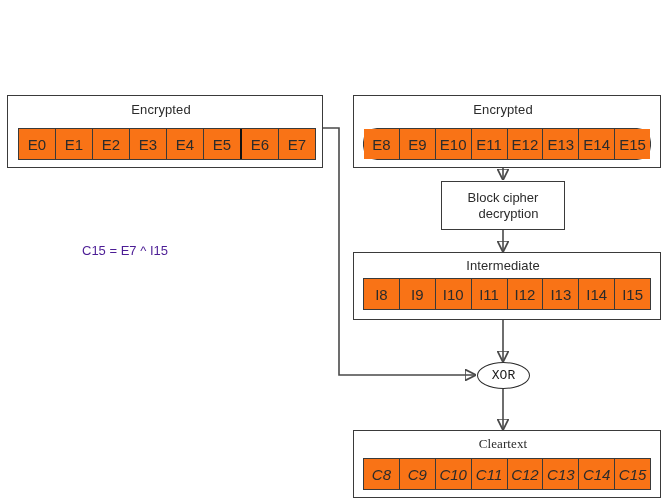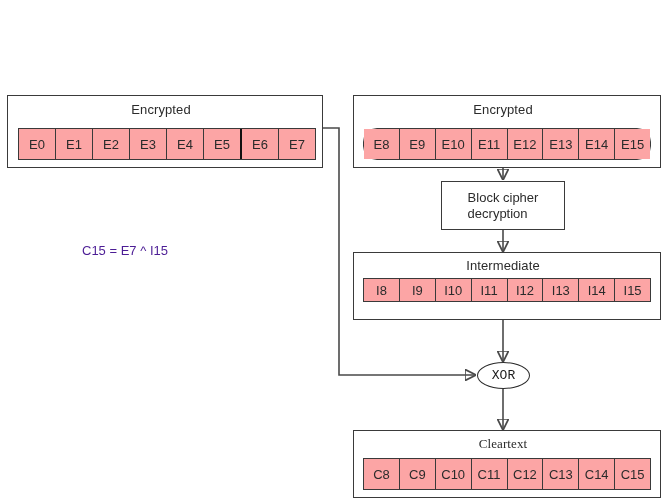--- a/index.html
+++ b/index.html
@@ -41,37 +41,37 @@
     border: 1px solid #3a3a3a;
     background: #ffffff;
   }
   .cell {
     flex: 1 1 0;
     box-sizing: border-box;
     border-right: 1px solid #3a3a3a;
     display: flex;
     align-items: center;
     justify-content: center;
-    font-size: 13px;
+    font-size: 15px;
     color: #2b2b2b;
-    background: #fca5a5;
+    background: #f97316;
   }
   .cell:last-child { border-right: none; }
   .cell.thick { border-right-width: 2px; border-right-color: #111; }
 
   
   .procbox {
     position: absolute;
     box-sizing: border-box;
     border: 1px solid #3a3a3a;
     background: #ffffff;
     display: flex;
     align-items: center;
     justify-content: center;
-    text-align: left;
+    text-align: right;
     font-size: 13px;
     line-height: 16px;
     color: #2b2b2b;
   }
 
   
   .xor {
     position: absolute;
     box-sizing: border-box;
     border: 1.5px solid #2b2b2b;
@@ -142,37 +142,37 @@
   <div class="procbox" style="left:441px; top:181px; width:124px; height:49px;">
     <div>
       <div>Block cipher</div>
       <div>decryption</div>
     </div>
   </div>
 
   <div class="panel" style="left:353px; top:252px; width:308px; height:68px;">
     <div class="panel-title" style="top:5px;">Intermediate</div>
   </div>
-  <div class="cells" style="left:363px; top:278px; width:288px; height:24px;">
+  <div class="cells" style="left:363px; top:278px; width:288px; height:32px;">
     <div class="cell">I8</div>
     <div class="cell">I9</div>
     <div class="cell">I10</div>
     <div class="cell">I11</div>
     <div class="cell">I12</div>
     <div class="cell">I13</div>
     <div class="cell">I14</div>
     <div class="cell">I15</div>
   </div>
 
   <div class="xor" style="left:477px; top:362px; width:53px; height:27px;">XOR</div>
 
   <div class="panel" style="left:353px; top:430px; width:308px; height:68px;">
     <div class="panel-title" style="top:5px;font-family:Liberation Serif, serif;">Cleartext</div>
   </div>
-  <div class="cells" style="left:363px; top:458px; width:288px; height:32px;">
+  <div class="cells" style="left:363px; top:458px; width:288px; height:32px;font-style:italic;">
     <div class="cell">C8</div>
     <div class="cell">C9</div>
     <div class="cell">C10</div>
     <div class="cell">C11</div>
     <div class="cell">C12</div>
     <div class="cell">C13</div>
     <div class="cell">C14</div>
     <div class="cell">C15</div>
   </div>
 

